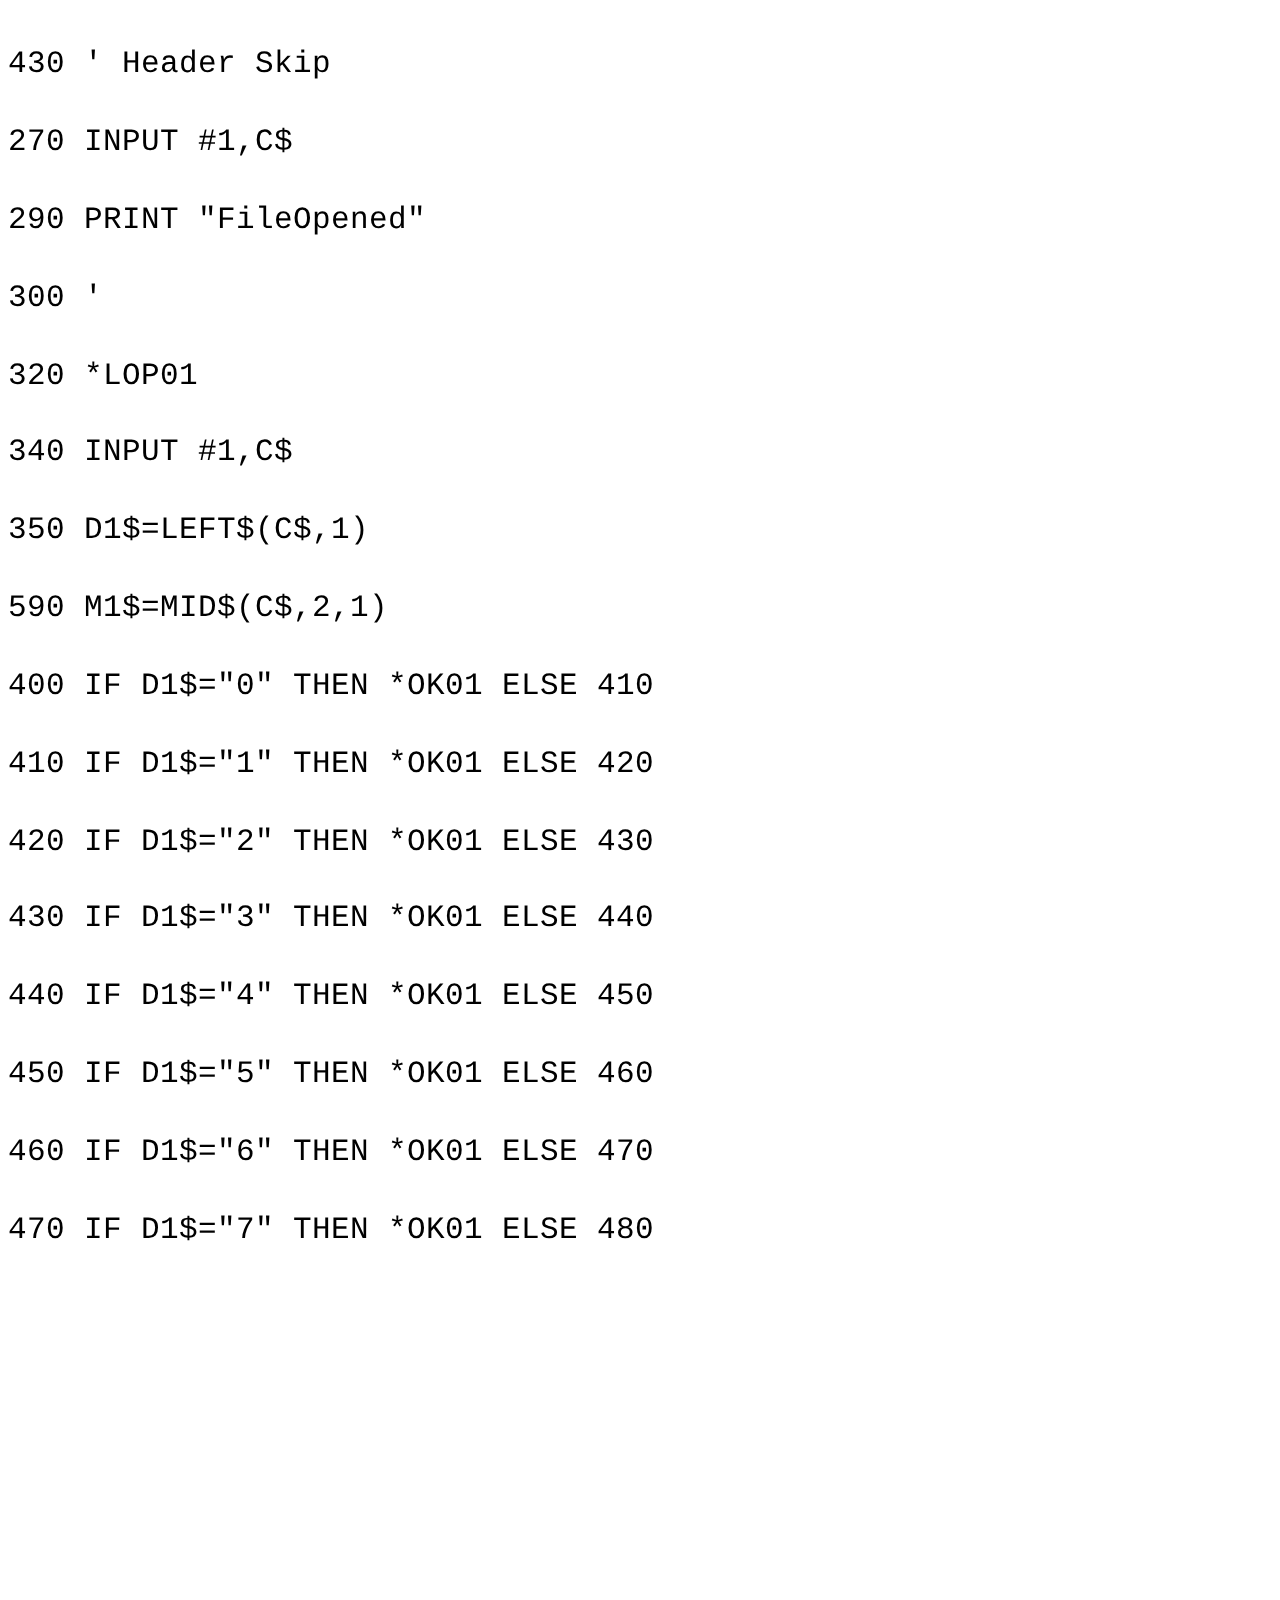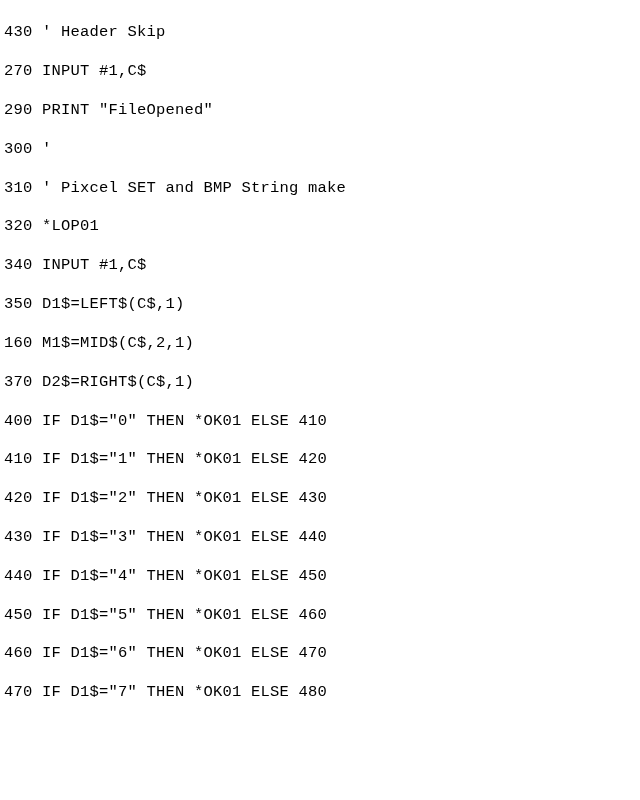--- a/index.html
+++ b/index.html
@@ -21,26 +21,24 @@
     .line { display: block; }
   </style>
 </head>
 <body>
 
 <div class="code-container">
 <span class="line">430 ' Header Skip</span>
 <span class="line">270 INPUT #1,C$</span>
 <span class="line">290 PRINT "FileOpened"</span>
 <span class="line">300 '</span>
-<span class="line">310 ' Pixcel SET and BMP String make</span>
 <span class="line">320 *LOP01</span>
 <span class="line">340 INPUT #1,C$</span>
 <span class="line">350 D1$=LEFT$(C$,1)</span>
-<span class="line">160 M1$=MID$(C$,2,1)</span>
-<span class="line">370 D2$=RIGHT$(C$,1)</span>
+<span class="line">590 M1$=MID$(C$,2,1)</span>
 <span class="line">400 IF D1$="0" THEN *OK01 ELSE 410</span>
 <span class="line">410 IF D1$="1" THEN *OK01 ELSE 420</span>
 <span class="line">420 IF D1$="2" THEN *OK01 ELSE 430</span>
 <span class="line">430 IF D1$="3" THEN *OK01 ELSE 440</span>
 <span class="line">440 IF D1$="4" THEN *OK01 ELSE 450</span>
 <span class="line">450 IF D1$="5" THEN *OK01 ELSE 460</span>
 <span class="line">460 IF D1$="6" THEN *OK01 ELSE 470</span>
 <span class="line">470 IF D1$="7" THEN *OK01 ELSE 480</span>
 
 

